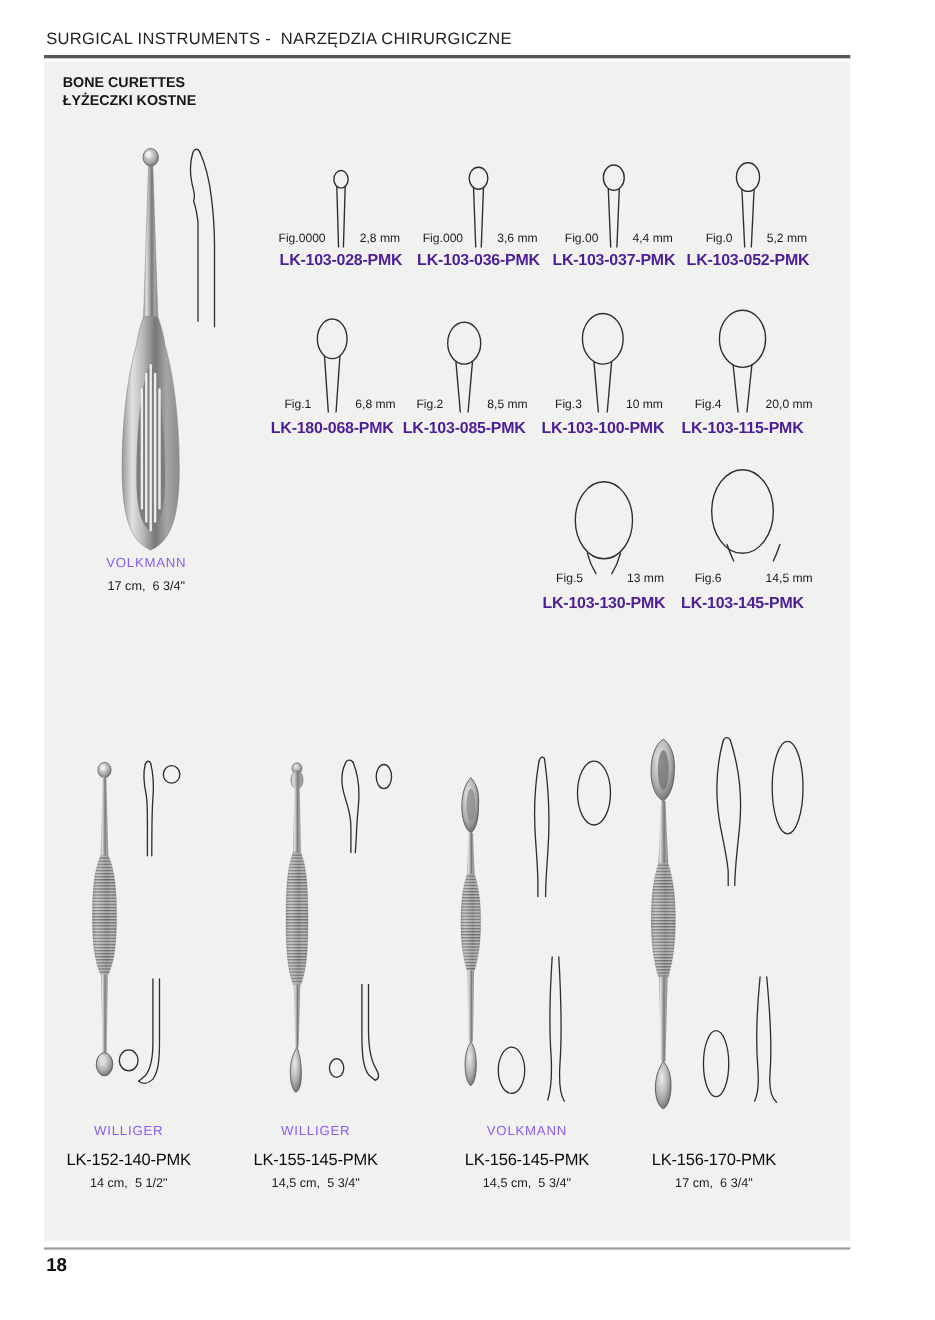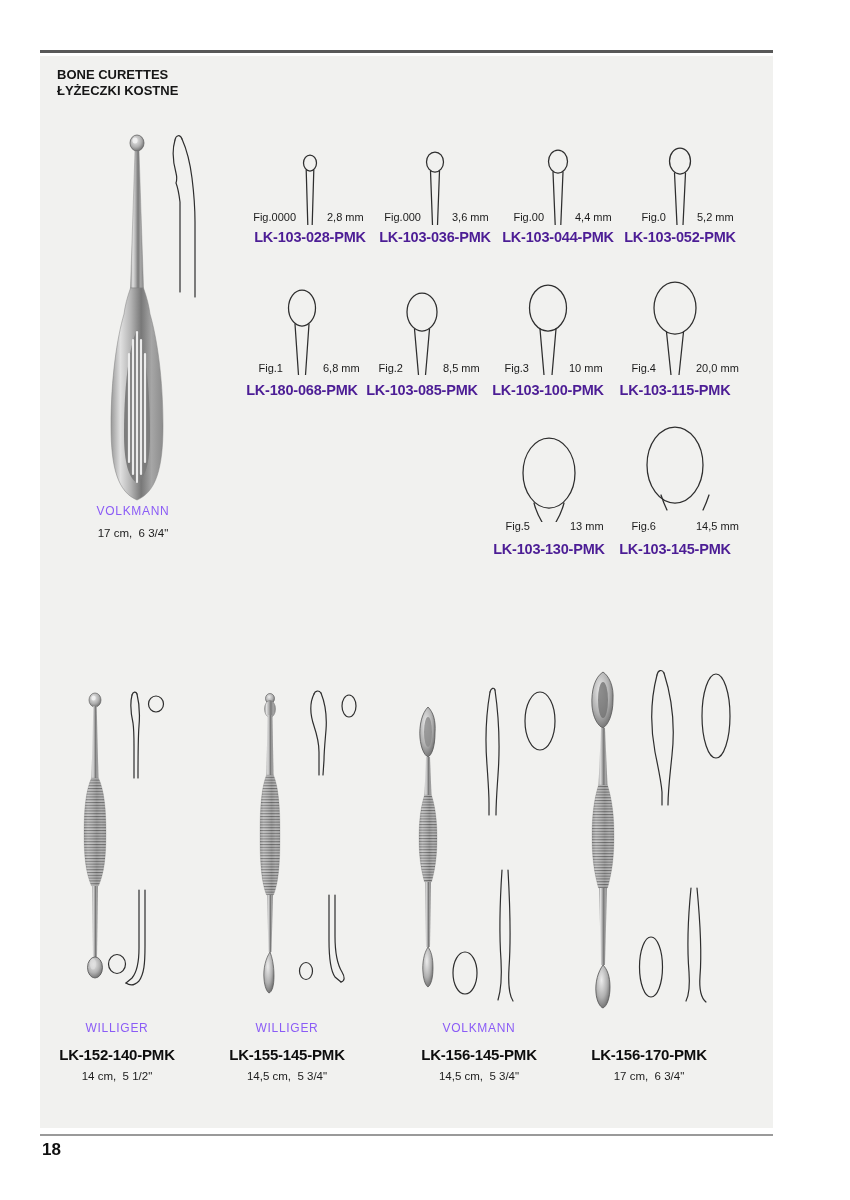--- a/index.html
+++ b/index.html
@@ -26,32 +26,33 @@
   .fig-label, .size-label { position:absolute; font-size:11px; color:#1b1b1b; }
   .fig-label.row1 { top:66px; right:99px; }   .size-label.row1 { top:66px; left:102px; }
   .fig-label.row2 { top:82px; right:104px; }  .size-label.row2 { top:82px; left:106px; }
   .fig-label.row3 { top:95px; right:104px; }  .size-label.row3 { top:95px; left:106px; }
   .tip-code { position:absolute; width:100%; text-align:center; font-size:14.5px; font-weight:bold; letter-spacing:-0.2px; color:#4c1d95; }
   .tip-code.row1 { top:84px; }  .tip-code.row2 { top:102px; }  .tip-code.row3 { top:116px; }
 
   
   .instr-label { position:absolute; width:190px; text-align:center; }
   .instr-name  { font-size:12px; letter-spacing:0.7px; color:#8b5cf6; height:15px; }
-  .instr-code  { font-size:15px; font-weight:bold; letter-spacing:-0.2px; color:#0d0d0d; margin-top:10px; }
+  .instr-code  { font-size:15px; font-weight:normal; letter-spacing:-0.2px; color:#0d0d0d; margin-top:10px; }
   .instr-size  { font-size:11.5px; color:#1b1b1b; margin-top:7px; }
   .main-label  { width:140px; }
   .main-label .instr-size { margin-top:8px; }
 
   svg .line { fill:none; stroke:#2e2e2e; stroke-width:1.2px; stroke-linecap:round; }
 </style>
 </head>
 <body>
 
 <div class="page">
 
+  <div class="abs header-title pre">SURGICAL INSTRUMENTS -  NARZĘDZIA CHIRURGICZNE</div>
   <div class="abs header-rule"></div>
   <div class="abs panel"></div>
   <div class="abs section-title">
     <div>BONE CURETTES</div>
     <div>ŁYŻECZKI KOSTNE</div>
   </div>
 
   <svg class="abs" style="left:85px;top:126px;" width="150" height="390" viewBox="0 0 150 390">
     <defs>
       <linearGradient id="m-met" x1="0" y1="0" x2="1" y2="0">
@@ -101,21 +102,21 @@
     <span class="size-label row1">3,6 mm</span>
     <div class="tip-code row1">LK-103-036-PMK</div>
   </div>
   <div class="tip" style="left:473px;top:145px;">
     <svg class="tip-svg" width="120" height="80">
       <ellipse class="oline" cx="60" cy="16.5" rx="9.5" ry="11.5"></ellipse>
       <path class="oline" d="M55,27 L57.2,80 M65,27 L62.8,80"></path>
     </svg>
     <span class="fig-label row1">Fig.00</span>
     <span class="size-label row1">4,4 mm</span>
-    <div class="tip-code row1">LK-103-044-PMK</div>
+    <div class="tip-code row1">LK-103-037-PMK</div>
   </div>
   <div class="tip" style="left:595px;top:145px;">
     <svg class="tip-svg" width="120" height="80">
       <ellipse class="oline" cx="60" cy="16" rx="10.5" ry="13"></ellipse>
       <path class="oline" d="M54.5,28 L57,80 M65.5,28 L63,80"></path>
     </svg>
     <span class="fig-label row1">Fig.0</span>
     <span class="size-label row1">5,2 mm</span>
     <div class="tip-code row1">LK-103-052-PMK</div>
   </div>

